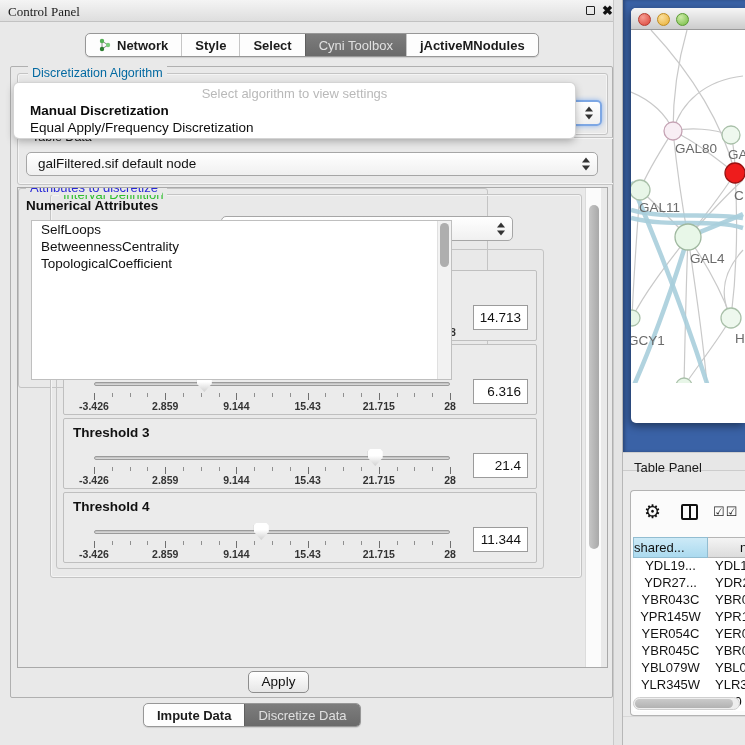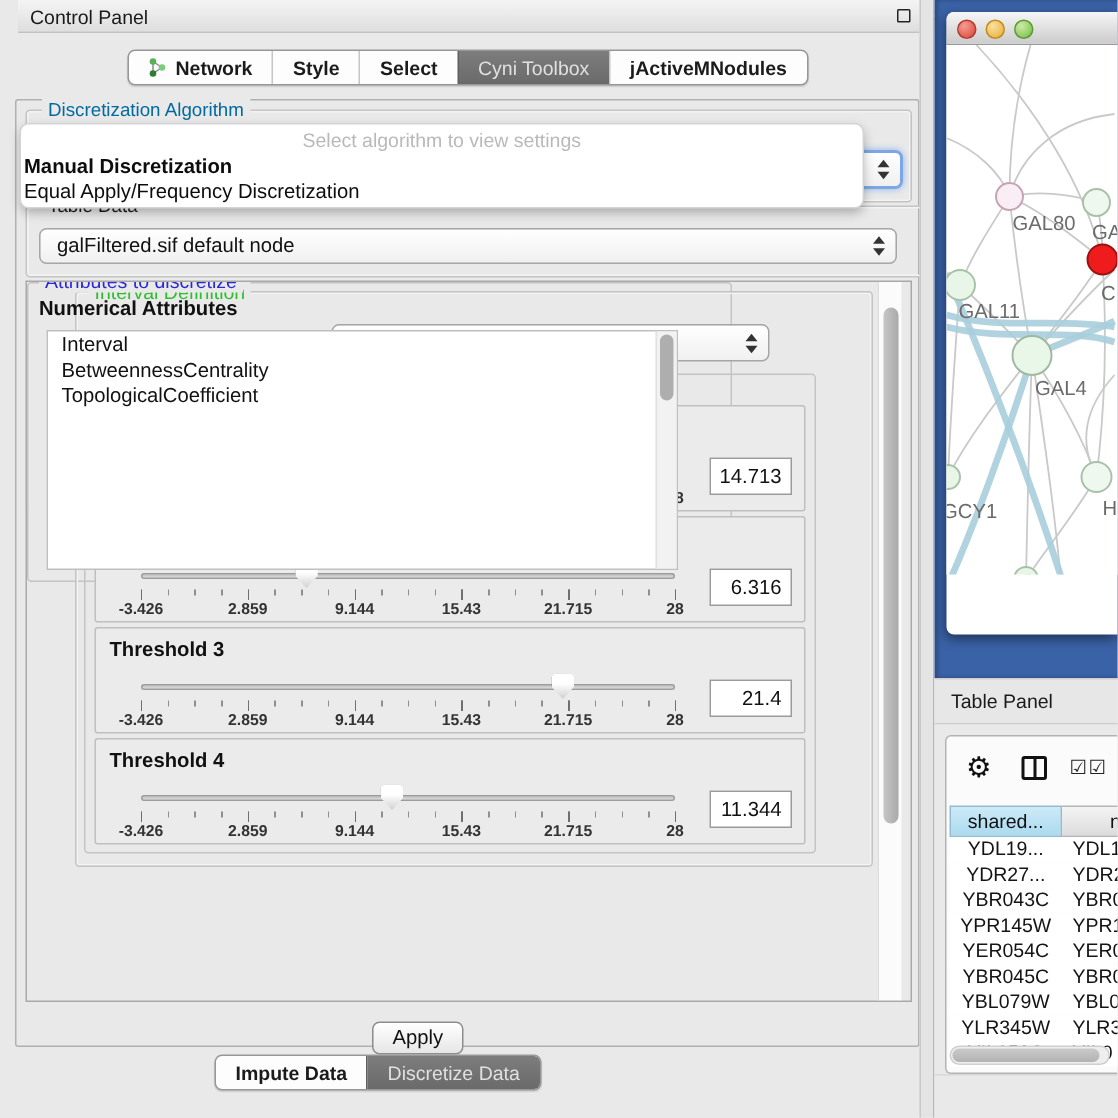--- a/index.html
+++ b/index.html
@@ -1,22 +1,22 @@
 <!DOCTYPE html>
 <html><head>
 <meta charset="utf-8">
 <style>
   html,body{width:745px;height:745px;margin:0;overflow:hidden;background:#e9e9e9;
     font-family:"Liberation Sans", sans-serif;}
   *{box-sizing:border-box;}
 
   
   .control-panel{position:absolute;left:0;top:0;width:620px;height:745px;background:#e9e9e9;}
-  .cp-titlebar{position:absolute;left:12px;top:0;width:620px;height:22px;
-    background:linear-gradient(#f4f4f4,#dedede);border-bottom:1px solid #c2c2c2;}
+  .cp-titlebar{position:absolute;left:0;top:0;width:620px;height:22px;
+    background:linear-gradient(#f4f4f4,#dedede);border-bottom:1px solid #c2c2c2;font-family:Liberation Serif, serif;}
   .cp-title{position:absolute;left:8px;top:4px;font-size:13px;color:#1a1a1a;}
   .float-icon{position:absolute;left:586px;top:6px;width:9px;height:9px;border:1.5px solid #222;border-radius:1px;}
   .close-icon{position:absolute;left:602px;top:3px;font-size:13px;font-weight:bold;color:#111;}
 
   .seg-control{position:absolute;display:flex;height:24px;border:1px solid #979797;border-radius:5px;
     background:#fdfdfd;overflow:hidden;box-shadow:0 1px 1px rgba(0,0,0,.12);}
   .seg{display:flex;align-items:center;gap:5px;padding:0 13px;font-size:13px;font-weight:bold;color:#1b1b1b;white-space:nowrap;}
   .seg:not(:first-child){border-left:1px solid #c6c6c6;}
   .seg.selected{background:linear-gradient(#7d7d7d,#6a6a6a);color:#e0e0e0;font-weight:normal;border-left-color:#5f5f5f;justify-content:center;}
   #top-tabs{left:85px;top:33px;}
@@ -34,21 +34,21 @@
     font-size:13.5px;color:#111;}
   .algo-combo{position:absolute;left:10px;top:26px;width:574px;height:26px;border:2px solid #7da7e4;
     box-shadow:0 0 5px #8cb4ee;}
   .stepper{position:absolute;right:7px;top:50%;transform:translateY(-50%);display:flex;flex-direction:column;gap:3px;}
   .arr-up{width:0;height:0;border-left:4px solid transparent;border-right:4px solid transparent;border-bottom:5px solid #333;}
   .arr-dn{width:0;height:0;border-left:4px solid transparent;border-right:4px solid transparent;border-top:5px solid #333;}
 
   .popup{position:absolute;left:3px;top:16px;width:561px;height:55px;background:#fff;border-radius:5px;
     box-shadow:0 0 0 1px #d4d4d4,0 3px 8px rgba(0,0,0,.3);z-index:9;padding-top:2px;}
   .popup-header{text-align:center;color:#b9b9b9;font-size:13px;height:17px;line-height:17px;}
-  .popup-item{font-size:13.5px;color:#0d0d0d;height:17px;line-height:17px;padding-left:2px;}
+  .popup-item{font-size:13.5px;color:#0d0d0d;height:17px;line-height:17px;padding-left:16px;}
   .popup-item.bold{font-weight:bold;}
 
   .tabledata-group{left:6px;top:70px;width:654px;height:48px;}
   .tabledata-title{left:10px;color:#1a1a1a;}
   .tabledata-combo{position:absolute;left:8px;top:14px;width:572px;height:24px;line-height:22px;padding-left:11px;}
 
   .scrollpane{position:absolute;left:6px;top:120px;width:591px;height:481px;border:1px solid #a9a9a9;
     background:#e9e9e9;overflow:hidden;}
   .vscroll{position:absolute;left:567px;top:0;width:16px;height:479px;background:#fbfbfb;border-left:1px solid #dcdcdc;}
   .vscroll-thumb{position:absolute;left:3px;width:10px;border-radius:5px;
@@ -83,54 +83,54 @@
   .attr-group{left:29px;top:399px;width:470px;height:200px;border:1px solid #c4c4c4;border-radius:3px;}
   .attr-title{left:8px;color:#2929d6;font-size:13px;}
   .attr-label{position:absolute;left:8px;top:10px;font-size:13.5px;font-weight:bold;color:#111;}
   .attr-list{position:absolute;left:13px;top:32px;width:421px;height:160px;background:#fff;border:1px solid #bfbfbf;}
   .attr-item{font-size:13.5px;color:#111;height:17px;line-height:17px;padding-left:9px;}
   .list-vscroll{position:absolute;right:0;top:0;width:14px;height:100%;background:#f2f2f2;border-left:1px solid #e0e0e0;}
   .list-thumb{position:absolute;left:2px;top:2px;width:9px;height:44px;border-radius:5px;background:#aeaeae;}
 
   .apply-btn{position:absolute;left:237px;top:604px;width:61px;height:22px;
     background:linear-gradient(#ffffff,#e6e6e6);border:1px solid #8d8d8d;border-radius:5px;
-    font-size:13.5px;text-align:center;line-height:20px;color:#111;margin-top:10px;}
+    font-size:13.5px;text-align:center;line-height:20px;color:#111;}
 
   
   .splitter{position:absolute;left:613px;top:0;width:10px;height:745px;background:#e4e4e4;
     border-left:1px solid #c9c9c9;border-right:1px solid #b7b7b7;}
 
   
   .right-panel{position:absolute;left:623px;top:0;width:122px;height:745px;background:#e9e9e9;}
   .net-area{position:absolute;left:0;top:0;width:122px;height:452px;background:#3a62a6;
     box-shadow:inset 2px 0 3px rgba(0,0,0,.25);}
   .net-window{position:absolute;left:8px;top:8px;width:114px;height:415px;background:#fff;
     border-radius:5px 0 0 5px;box-shadow:-1px 3px 8px rgba(0,0,0,.45);}
   .net-titlebar{position:absolute;left:0;top:0;width:114px;height:22px;border-radius:5px 0 0 0;
     background:linear-gradient(#f6f6f6,#cccccc);border-bottom:1px solid #999;}
   .light{position:absolute;top:5px;width:13px;height:13px;border-radius:50%;}
   .light.red{left:7px;background:radial-gradient(circle at 35% 30%,#f59d92,#db4237);border:1px solid #b43a2e;}
   .light.yellow{left:26px;background:radial-gradient(circle at 35% 30%,#fadf9e,#e8ae33);border:1px solid #c08b1f;}
   .light.green{left:45px;background:radial-gradient(circle at 35% 30%,#cdeaa8,#74bc41);border:1px solid #5a9a33;}
   .net-canvas{position:absolute;left:0;top:22px;width:114px;height:353px;overflow:hidden;background:#fff;}
 
-  .tp-bar{position:absolute;left:0;top:452px;width:122px;height:31px;background:#e7e7e7;
+  .tp-bar{position:absolute;left:0;top:452px;width:122px;height:19px;background:#e7e7e7;
     border-top:1px solid #cfcfcf;border-bottom:1px solid #cccccc;}
   .tp-bar-title{position:absolute;left:11px;top:7px;font-size:13px;color:#1a1a1a;}
   .tp-body{position:absolute;left:0;top:483px;width:122px;height:233px;background:#e9e9e9;}
   .tp-inner{position:absolute;left:7px;top:7px;width:115px;height:226px;background:#fbfbfb;
     border:1px solid #b3b3b3;border-right:none;border-radius:4px 0 0 4px;overflow:hidden;}
   .gear{position:absolute;left:13px;top:9px;font-size:19px;color:#111;}
   .cols-icon{position:absolute;left:50px;top:13px;width:17px;height:16px;border:2px solid #111;border-radius:2px;}
   .cols-icon:after{content:"";position:absolute;left:5.5px;top:0;width:2px;height:12px;background:#111;}
   .checks{position:absolute;left:82px;top:13px;font-size:13px;color:#222;letter-spacing:1px;}
   .tp-table{position:absolute;left:2px;top:46px;width:150px;}
   .tp-header{display:flex;height:21px;}
   .th{font-size:13px;color:#111;line-height:19px;}
-  .th1{width:75px;text-align:center;background:linear-gradient(#cdeaf7,#abdaef);
+  .th1{width:75px;background:linear-gradient(#cdeaf7,#abdaef);
     border:1px solid #92bdd1;}
   .th2{width:75px;padding-left:32px;background:linear-gradient(#f4f4f4,#dcdcdc);
     border-top:1px solid #b5b5b5;border-bottom:1px solid #b5b5b5;border-right:1px solid #c4c4c4;}
   .tp-row{display:flex;height:17px;font-size:13px;color:#141414;background:#fff;}
   .td1{width:75px;text-align:center;}
   .td2{width:75px;padding-left:7px;}
   .hscroll{position:absolute;left:2px;bottom:5px;width:107px;height:13px;background:#eeeeee;
     border:1px solid #cfcfcf;border-radius:7px;}
   .hscroll-thumb{position:absolute;left:1px;top:1px;width:98px;height:9px;border-radius:5px;
     background:linear-gradient(#cacaca,#b2b2b2);}
@@ -294,21 +294,21 @@
   </div>
 </div>
         </div>
       </div>
 
       <div class="attr-group">
         <span class="group-title attr-title">Attributes to discretize</span>
         <span class="attr-label">Numerical Attributes</span>
         <div class="attr-list">
           <div id="attr-items">
-              <div class="attr-item">Interval</div>
+              <div class="attr-item">SelfLoops</div>
               <div class="attr-item">BetweennessCentrality</div>
               <div class="attr-item">TopologicalCoefficient</div>
             </div>
           <div class="list-vscroll">
               <div class="list-thumb"></div>
             </div>
         </div>
       </div>
 
       <div class="vscroll">

